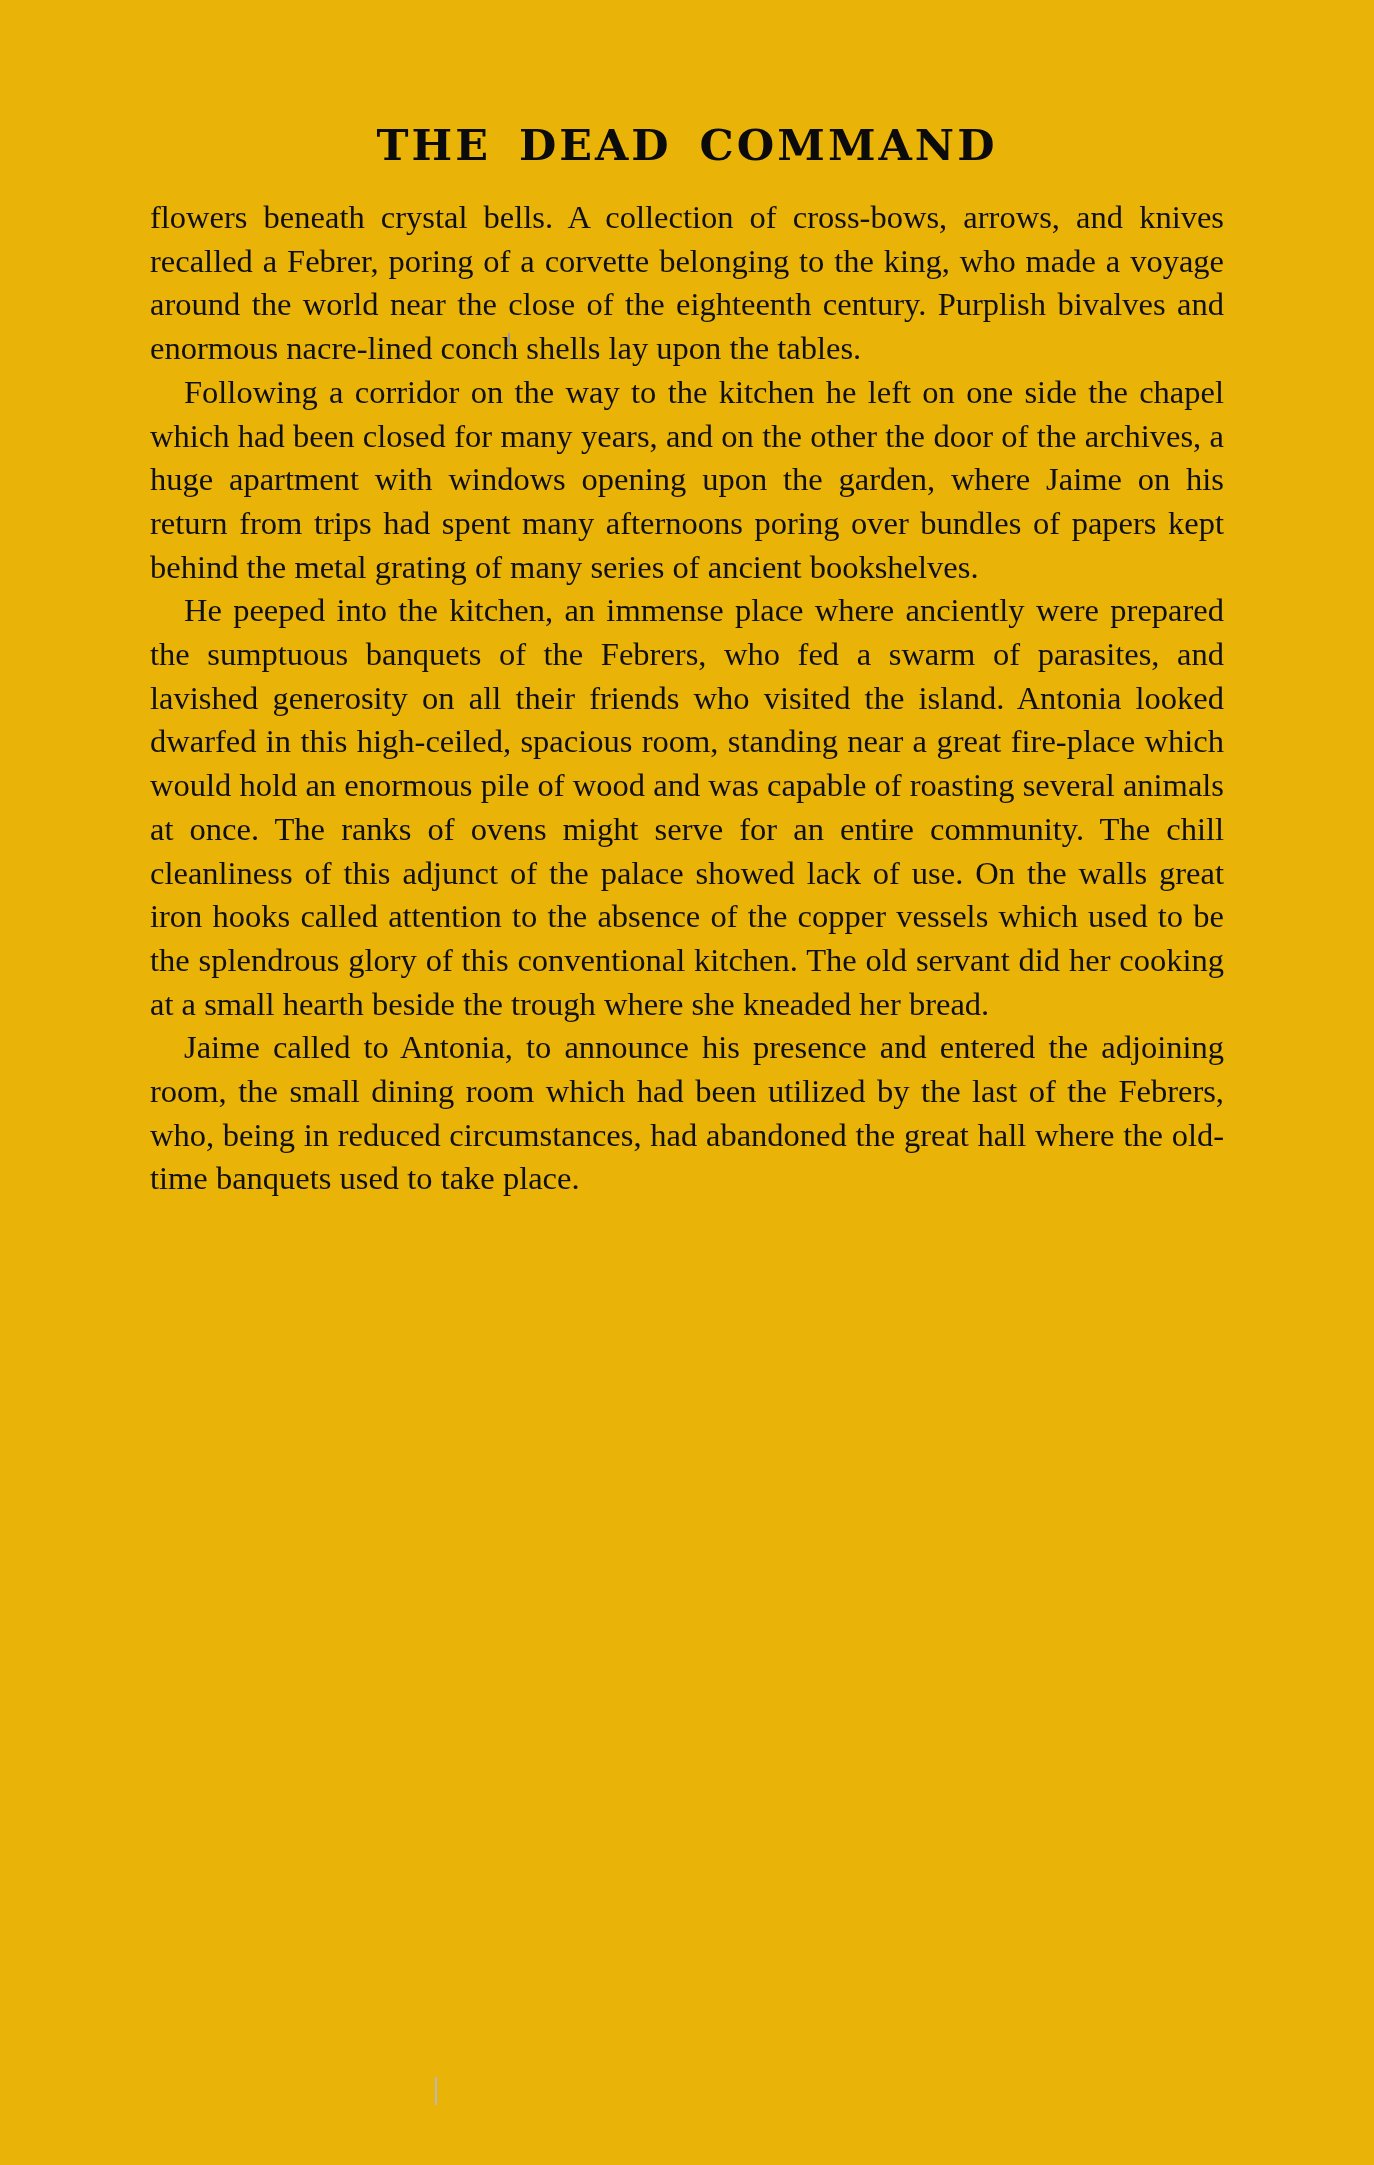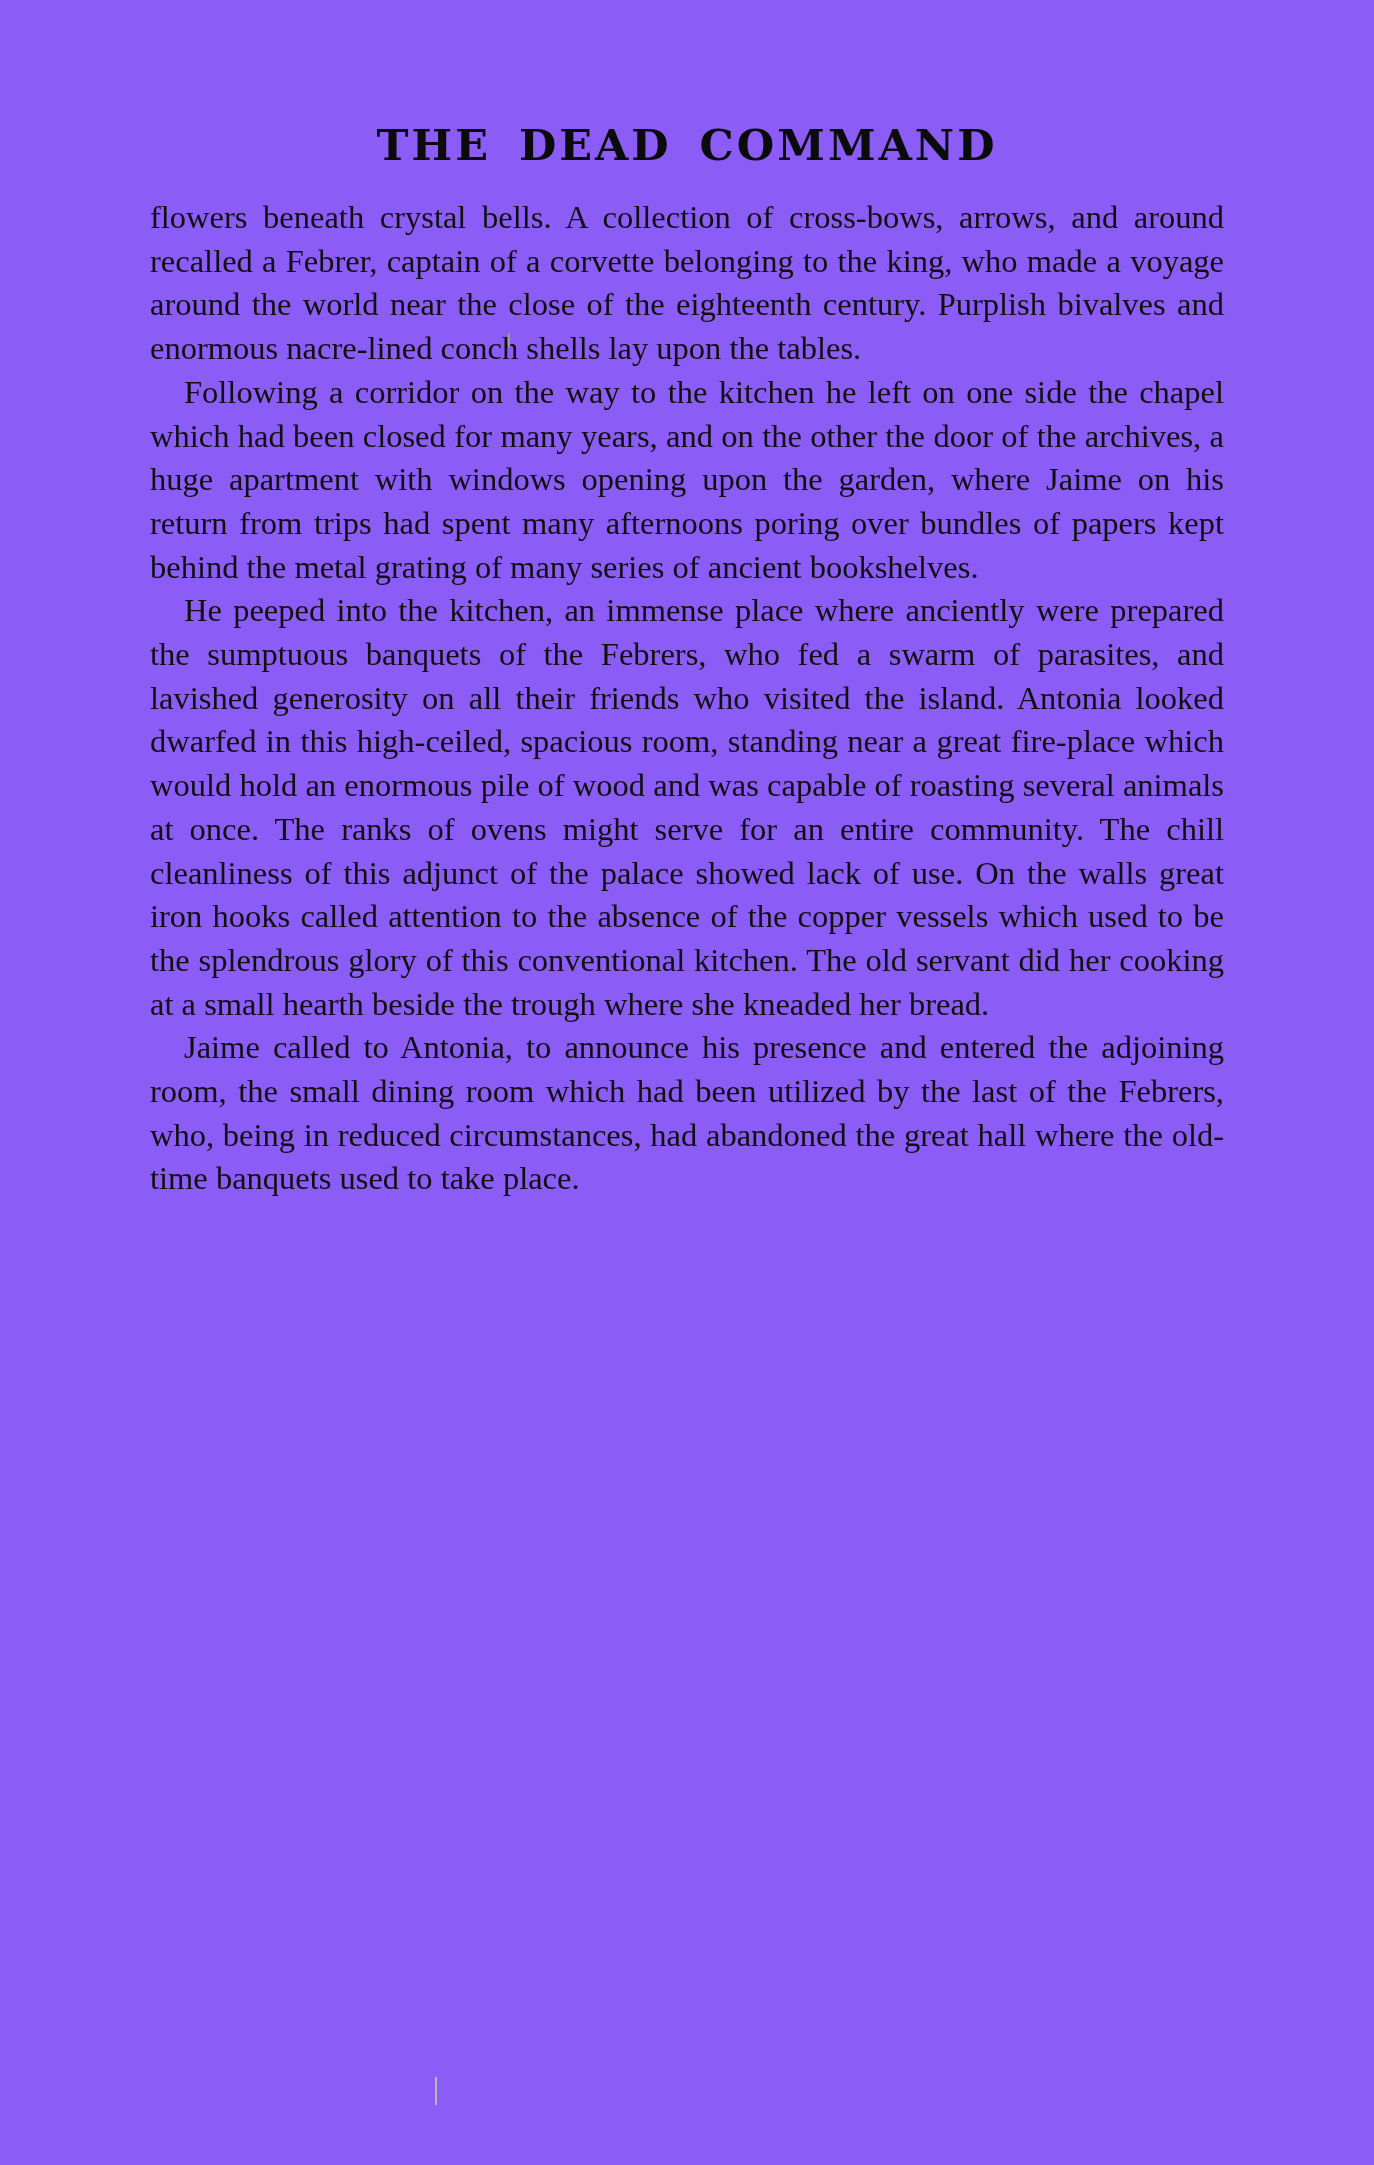--- a/index.html
+++ b/index.html
@@ -14,21 +14,21 @@
     color: #111111;
     position: relative;
     overflow: hidden;
   }
   .page {
     position: absolute;
     left: 0;
     top: 0;
     width: 1374px;
     height: 2165px;
-    background: #8b5cf6;
+    background: #eab308;
   }
   .content {
     position: absolute;
     left: 150px;
     top: 120px;
     width: 1074px;
   }
   .running-head {
     font-family: "DejaVu Serif", serif;
     font-size: 43px;
@@ -80,21 +80,21 @@
 </style>
 </head>
 <body>
 
 <div class="page">
   <div class="content">
 
     <h1 class="running-head">THE DEAD COMMAND</h1>
 
     <div class="body-text">
-      <p>flowers beneath crystal bells.  A collection of cross-bows, arrows, and around recalled a Febrer, captain of a corvette belonging to the king, who made a voyage around the world near the close of the eighteenth century.  Purplish bivalves and enormous nacre-lined conch shells lay upon the tables.</p>
+      <p>flowers beneath crystal bells.  A collection of cross-bows, arrows, and knives recalled a Febrer, poring of a corvette belonging to the king, who made a voyage around the world near the close of the eighteenth century.  Purplish bivalves and enormous nacre-lined conch shells lay upon the tables.</p>
       <p class="indent">Following a corridor on the way to the kitchen he left on one side the chapel which had been closed for many years, and on the other the door of the archives, a huge apartment with windows opening upon the garden, where Jaime on his return from trips had spent many afternoons poring over bundles of papers kept behind the metal grating of many series of ancient bookshelves.</p>
       <p class="indent">He peeped into the kitchen, an immense place where anciently were prepared the sumptuous banquets of the Febrers, who fed a swarm of parasites, and lavished generosity on all their friends who visited the island.  Antonia looked dwarfed in this high-ceiled, spacious room, standing near a great fire-place which would hold an enormous pile of wood and was capable of roasting several animals at once.  The ranks of ovens might serve for an entire community.  The chill cleanliness of this adjunct of the palace showed lack of use.  On the walls great iron hooks called attention to the absence of the copper vessels which used to be the splendrous glory of this conventional kitchen.  The old servant did her cooking at a small hearth beside the trough where she kneaded her bread.</p>
       <p class="indent">Jaime called to Antonia, to announce his presence and entered the adjoining room, the small dining room which had been utilized by the last of the Febrers, who, being in reduced circumstances, had abandoned the great hall where the old-time banquets used to take place.</p>
     </div>
 
   </div>
 
   <div class="stray-mark"></div>
   <div class="gutter-mark"></div>
 </div>

